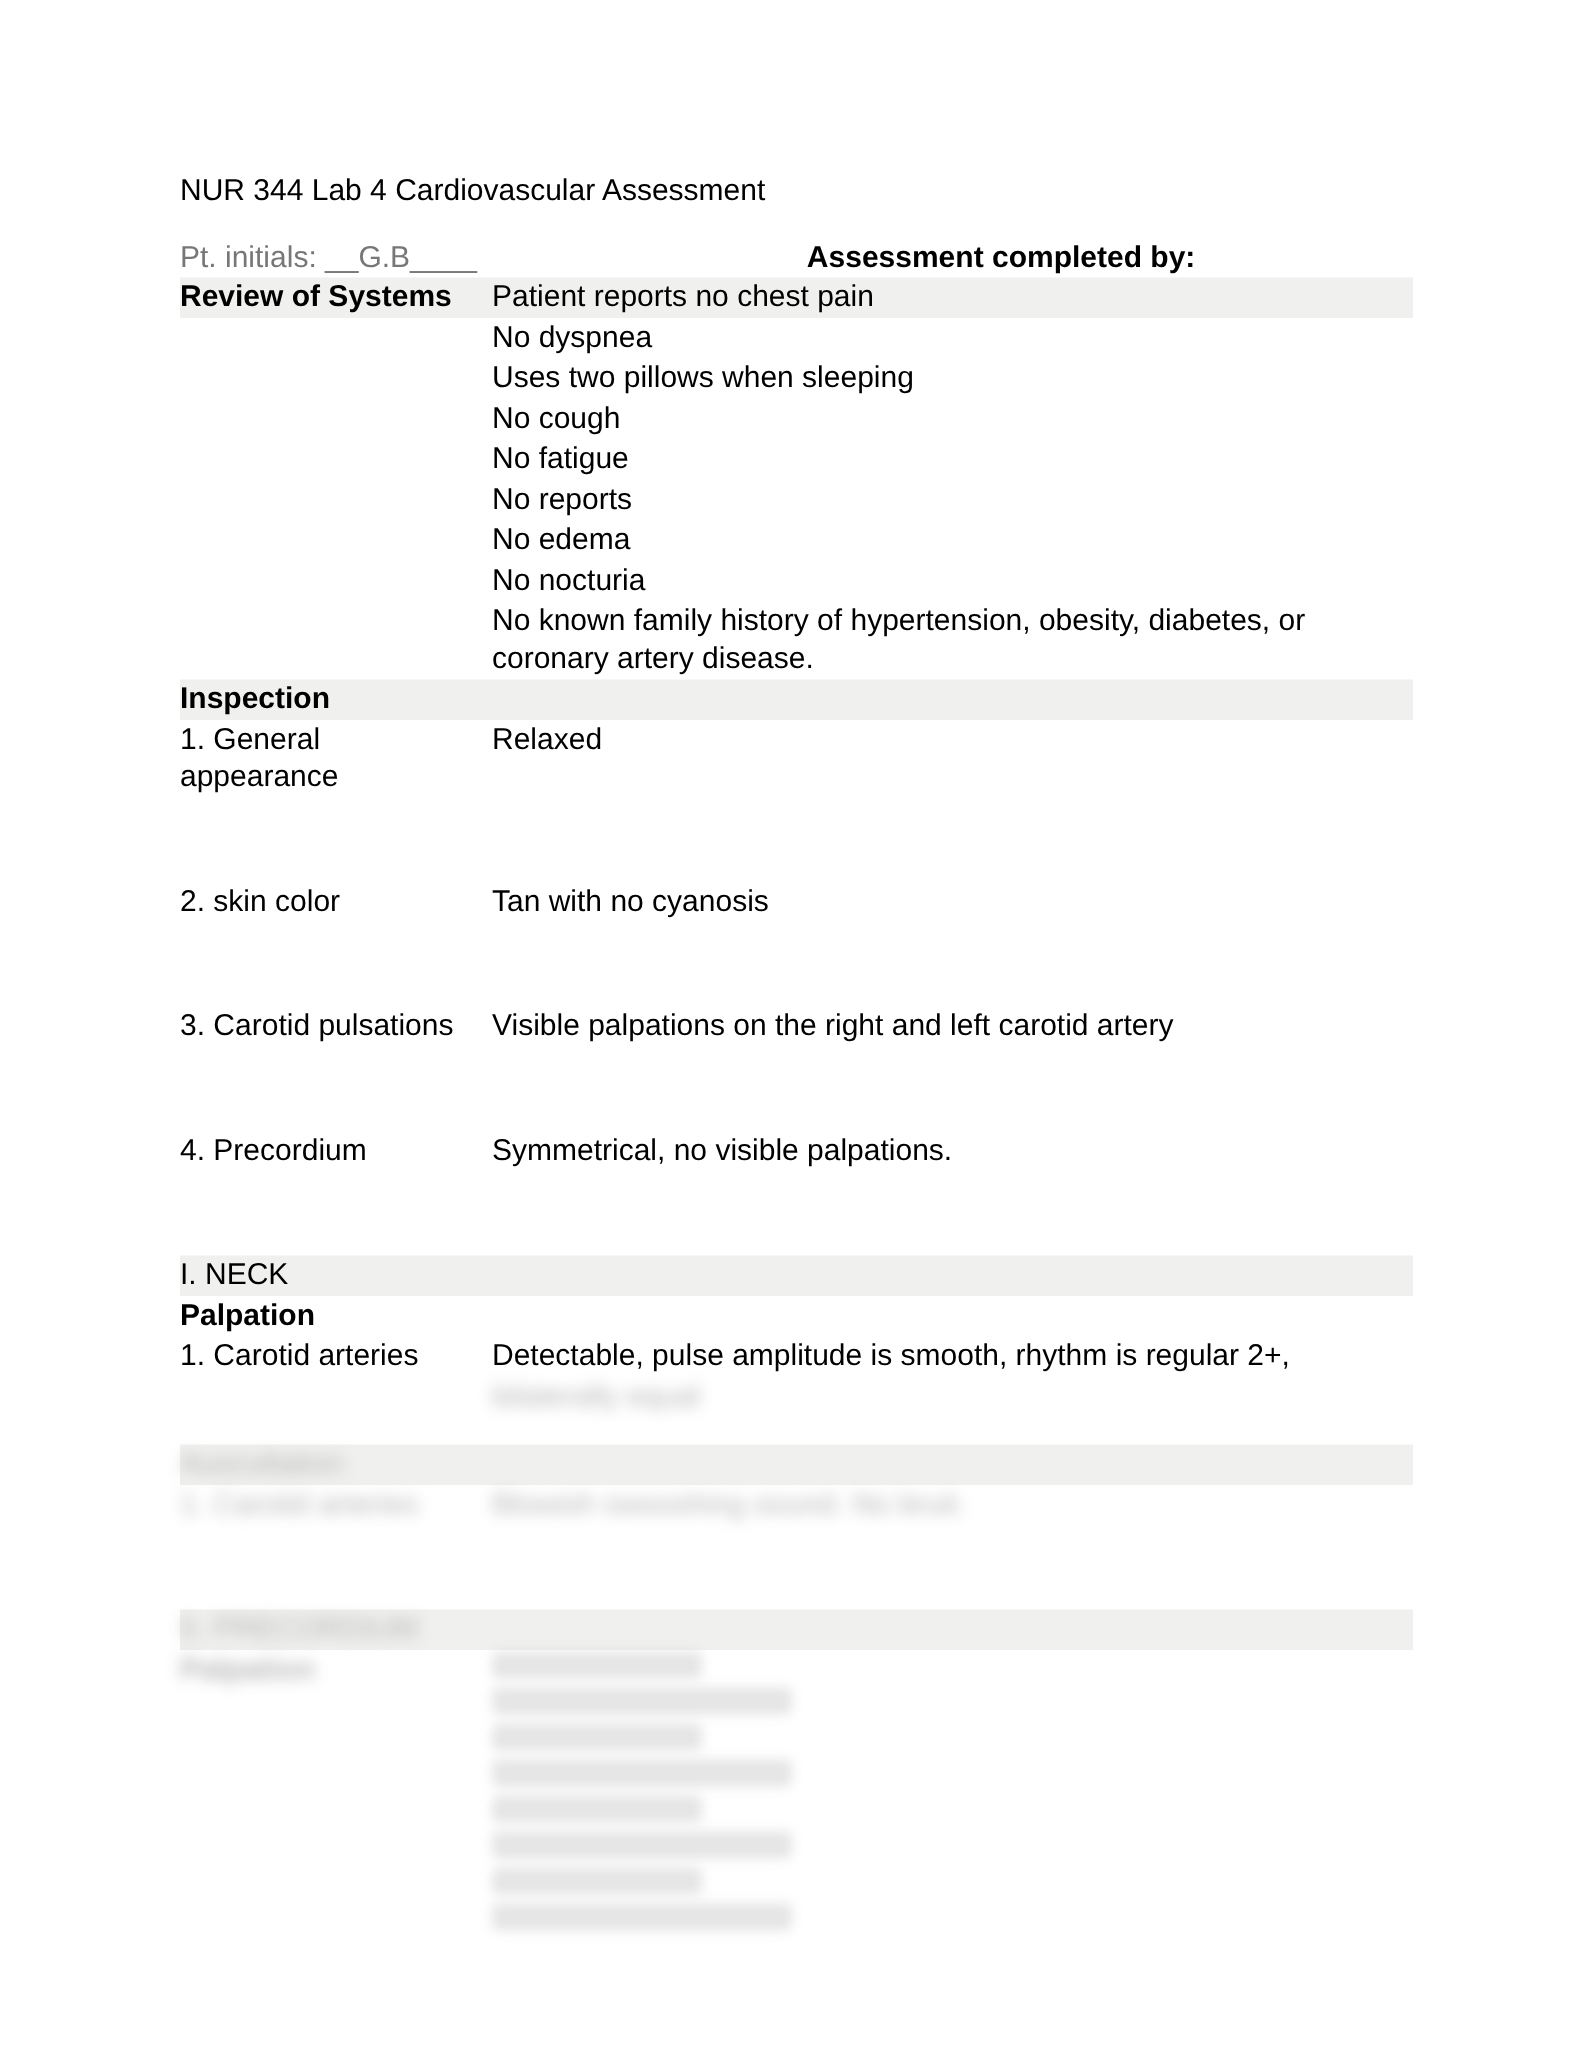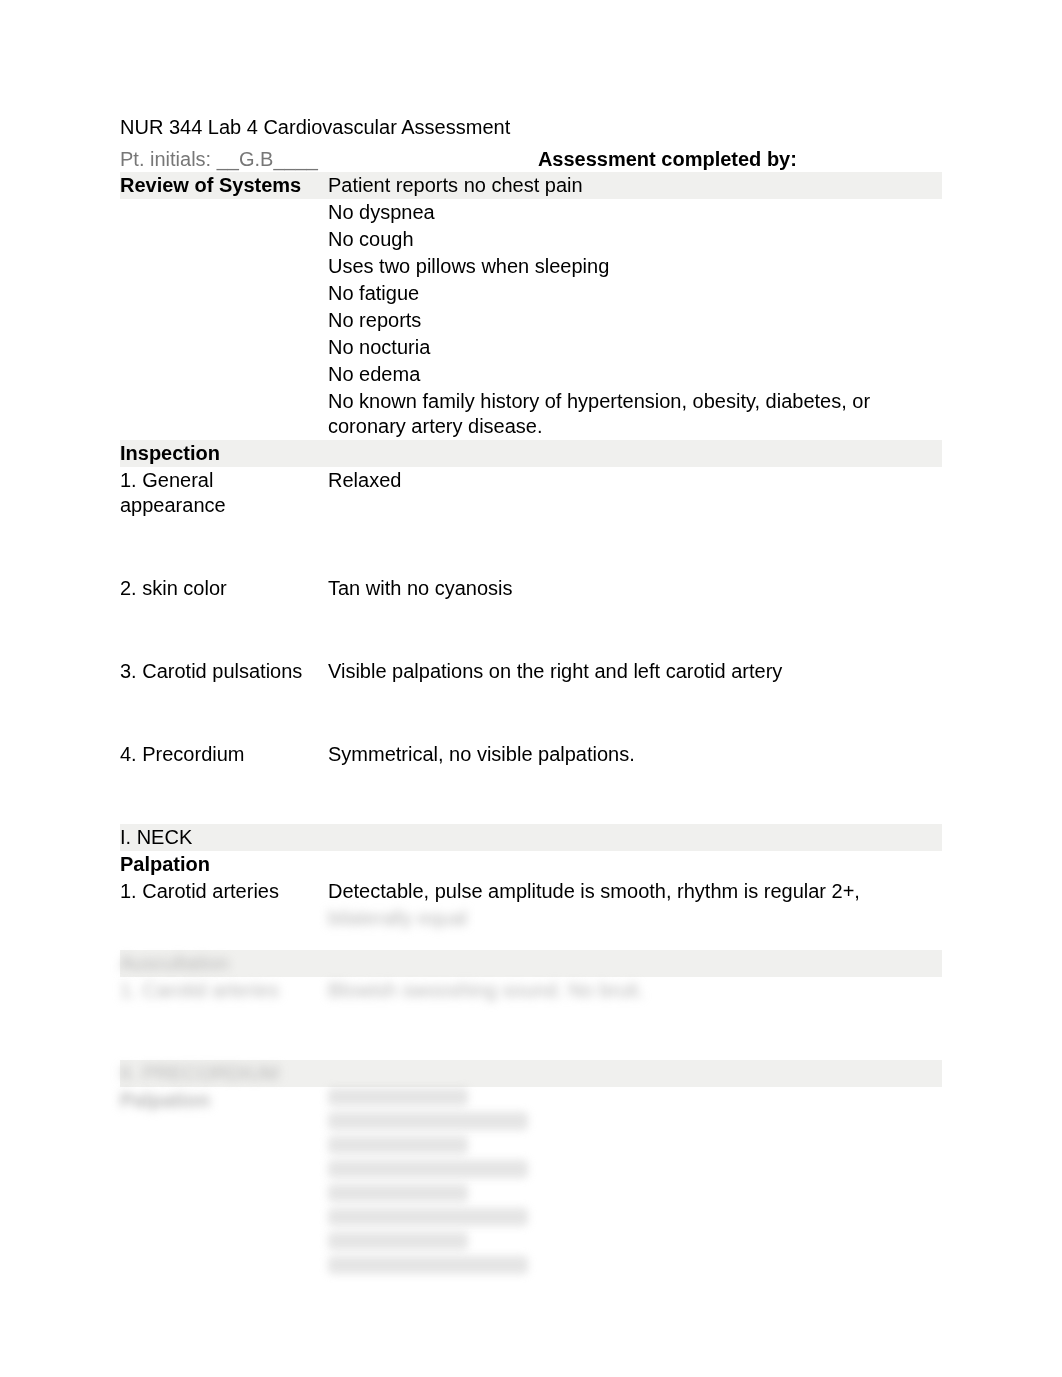--- a/index.html
+++ b/index.html
@@ -10,21 +10,21 @@
     body {
       font-family: Arial, Helvetica, sans-serif;
       font-size: 20px;
       color: #000;
       background: #fff;
       width: 1062px;
       padding: 115px 120px 40px 120px;
       line-height: 1.25;
     }
     .header-line {
-      margin-bottom: 7px;
+      margin-bottom: 20px;
     }
     .header-row {
       display: flex;
       justify-content: flex-start;
       align-items: center;
     }
     .header-row .pt {
       flex: 0 0 auto;
       color: #555;
     }
@@ -96,41 +96,41 @@
       <tr class="row-band">
     <td class="label-col bold">Review of Systems</td>
     <td class="value-col">Patient reports no chest pain</td>
   </tr>
   <tr>
     <td class="label-col"></td>
     <td class="value-col">No dyspnea</td>
   </tr>
   <tr>
     <td class="label-col"></td>
+    <td class="value-col">Uses two pillows when sleeping</td>
+  </tr>
+  <tr>
+    <td class="label-col"></td>
     <td class="value-col">No cough</td>
   </tr>
   <tr>
     <td class="label-col"></td>
-    <td class="value-col">Uses two pillows when sleeping</td>
-  </tr>
-  <tr>
-    <td class="label-col"></td>
     <td class="value-col">No fatigue</td>
   </tr>
   <tr>
     <td class="label-col"></td>
     <td class="value-col">No reports</td>
   </tr>
   <tr>
     <td class="label-col"></td>
+    <td class="value-col">No edema</td>
+  </tr>
+  <tr>
+    <td class="label-col"></td>
     <td class="value-col">No nocturia</td>
-  </tr>
-  <tr>
-    <td class="label-col"></td>
-    <td class="value-col">No edema</td>
   </tr>
   <tr>
     <td class="label-col"></td>
     <td class="value-col">No known family history of hypertension, obesity, diabetes, or coronary artery disease.</td>
   </tr>
 
   <tr class="row-band">
     <td class="label-col bold" colspan="2">Inspection</td>
   </tr>
 

